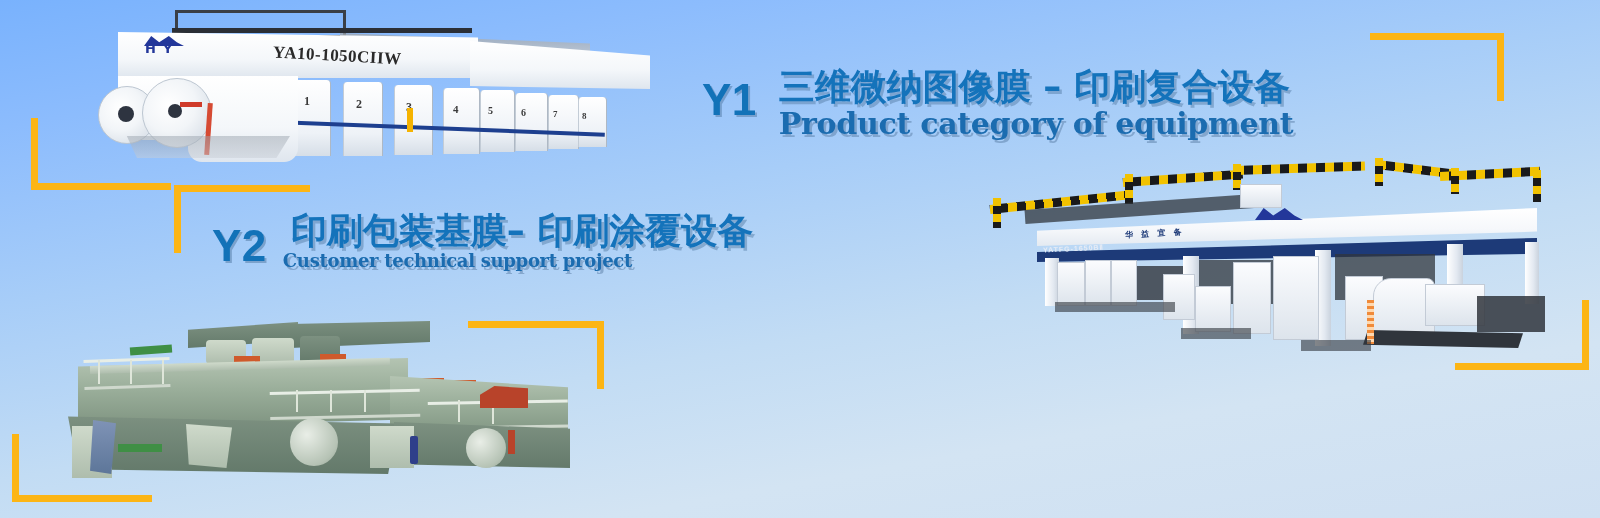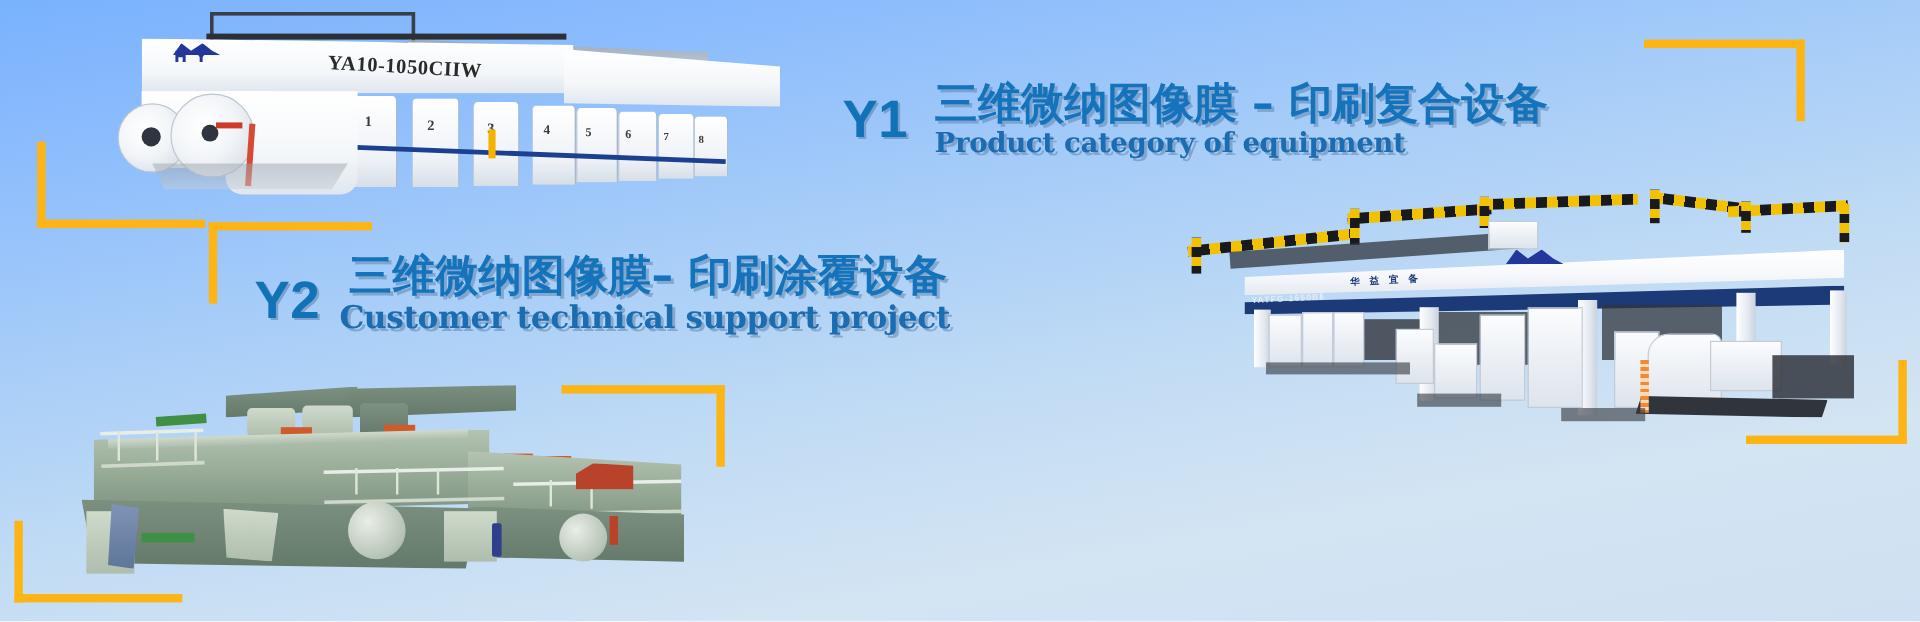--- a/index.html
+++ b/index.html
@@ -249,26 +249,26 @@
   <div class="br v" style="left:12px;top:434px;height:68px;"></div>
   <div class="br h" style="left:12px;top:495px;width:140px;"></div>
 
   <div class="br v" style="left:1582px;top:300px;height:70px;"></div>
   <div class="br h" style="left:1455px;top:363px;width:134px;"></div>
 
   <div class="tgroup" style="left:702px;top:68px;">
     <span class="ycode" style="font-size:44px;margin-top:10px;margin-right:22px;">Y1</span>
     <span class="ttexts">
       <span class="tcn" style="font-size:36px;">三维微纳图像膜 – 印刷复合设备</span>
-      <span class="ten" style="font-size:23px;margin-top:2px;">Product category of equipment</span>
+      <span class="ten" style="font-size:30px;margin-top:2px;">Product category of equipment</span>
     </span>
   </div>
 
   <div class="tgroup" style="left:212px;top:212px;align-items:center;">
     <span class="ycode" style="font-size:44px;margin-top:10px;margin-right:24px;">Y2</span>
     <span class="ttexts">
-      <span class="tcn" style="font-size:36px;">三维微纳图像膜– 印刷涂覆设备</span>
-      <span class="ten" style="font-size:26px;margin-top:2px;margin-left:-8px;">Customer technical support project</span>
+      <span class="tcn" style="font-size:36px;">印刷包装基膜– 印刷涂覆设备</span>
+      <span class="ten" style="font-size:18px;margin-top:2px;margin-left:-8px;">Customer technical support project</span>
     </span>
   </div>
 
 
 </div>
 
 </body></html>

